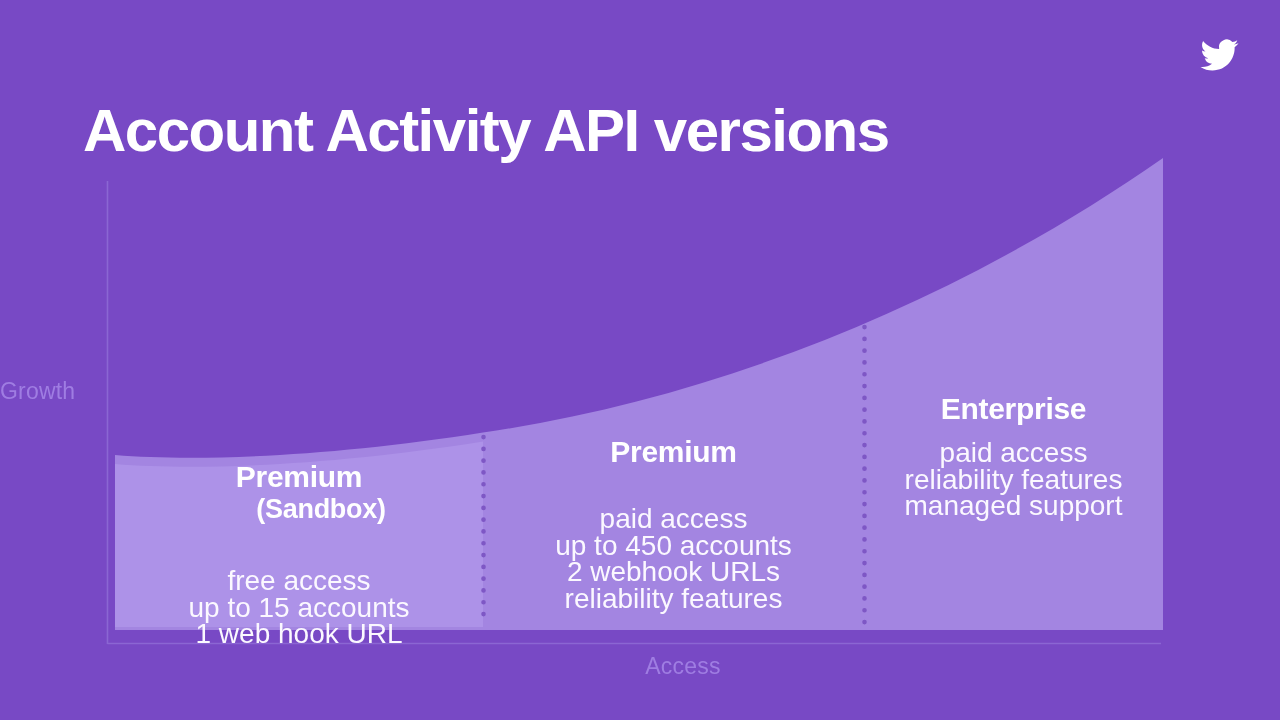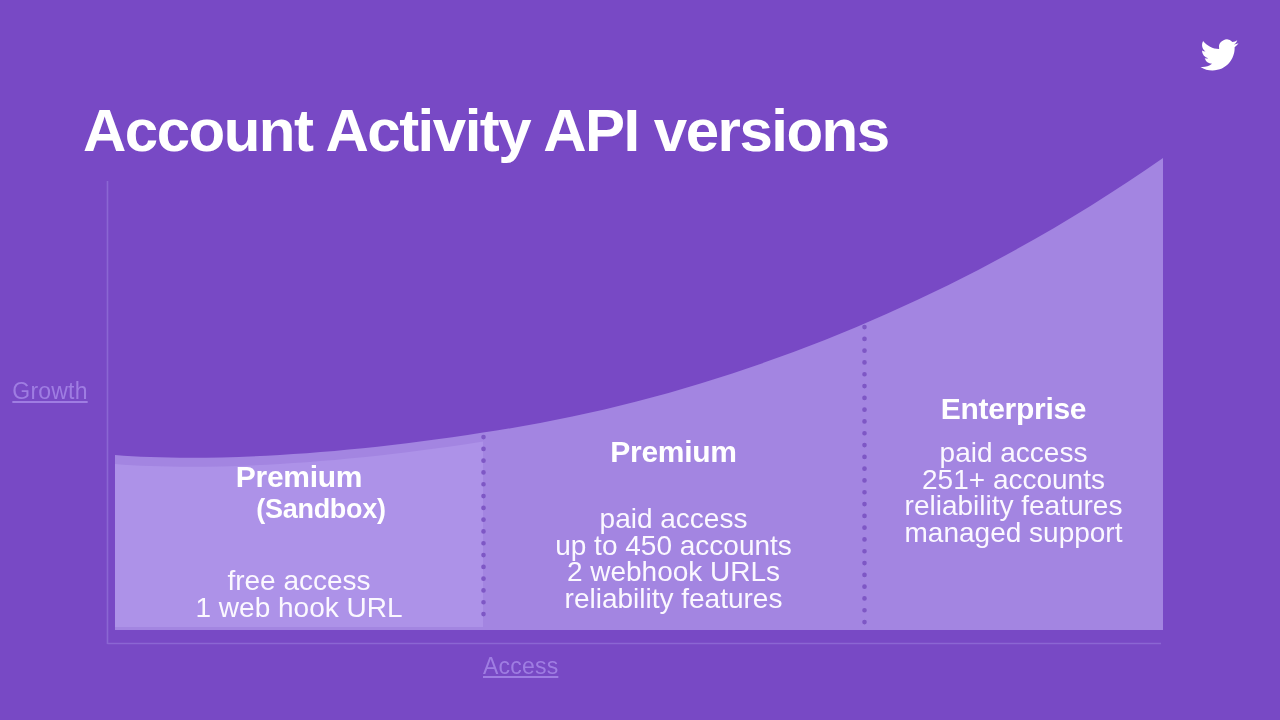--- a/index.html
+++ b/index.html
@@ -11,22 +11,22 @@
   .chart-svg{position:absolute;left:0;top:0;width:1280px;height:720px;display:block;}
   .slide-title{
     position:absolute;left:83px;top:56px;
     font-size:60px;font-weight:bold;letter-spacing:-1.5px;
     color:#FFFFFF;white-space:nowrap;
   }
   .brand{position:absolute;left:1197px;top:36px;width:45px;height:38px;}
   .axis-label{
     position:absolute;font-size:23px;color:#9F7DE2;letter-spacing:0.2px;
   }
-  .y-axis-label{left:0;top:378px;width:100px;text-align:center;text-decoration:underline;}
-  .x-axis-label{left:483px;top:653px;width:400px;text-align:left;text-decoration:underline;}
+  .y-axis-label{left:0;top:378px;width:100px;text-align:left;}
+  .x-axis-label{left:483px;top:653px;width:400px;text-align:center;}
   .tier-heading{
     position:absolute;text-align:center;color:#FFFFFF;
     font-weight:bold;font-size:30px;line-height:35px;letter-spacing:-0.3px;
   }
   .tier-heading .sub{font-size:27px;line-height:31px;padding-left:44px;}
   .t1-heading{left:115px;top:459px;width:368px;}
   .t2-heading{left:483px;top:434px;width:381px;}
   .t3-heading{left:864px;top:391px;width:299px;}
   .tier-features{
     position:absolute;text-align:center;color:#FBF8FF;
@@ -63,36 +63,36 @@
 
   <div class="axis-label y-axis-label">Growth</div>
   <div class="axis-label x-axis-label">Access</div>
 
   <div class="tier-heading t1-heading">
     <div>Premium</div>
     <div class="sub">(Sandbox)</div>
   </div>
   <div class="tier-features t1-features">
     <div>free access</div>
+    <div>up to 15 accounts</div>
     <div>1 web hook URL</div>
   </div>
 
   <div class="tier-heading t2-heading">
     <div>Premium</div>
   </div>
   <div class="tier-features t2-features">
     <div>paid access</div>
     <div>up to 450 accounts</div>
     <div>2 webhook URLs</div>
     <div>reliability features</div>
   </div>
 
   <div class="tier-heading t3-heading">
     <div>Enterprise</div>
   </div>
   <div class="tier-features t3-features">
     <div>paid access</div>
-    <div>251+ accounts</div>
     <div>reliability features</div>
     <div>managed support</div>
   </div>
 
 </div>
 
 </body></html>

